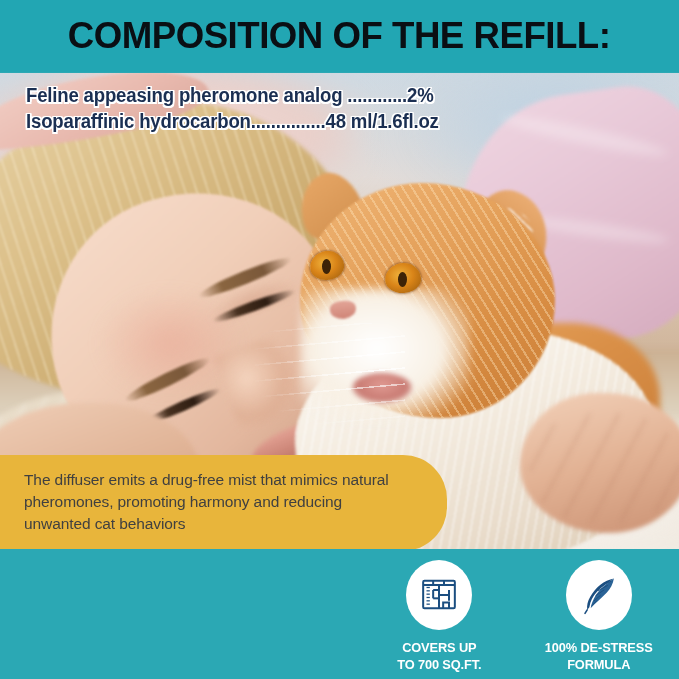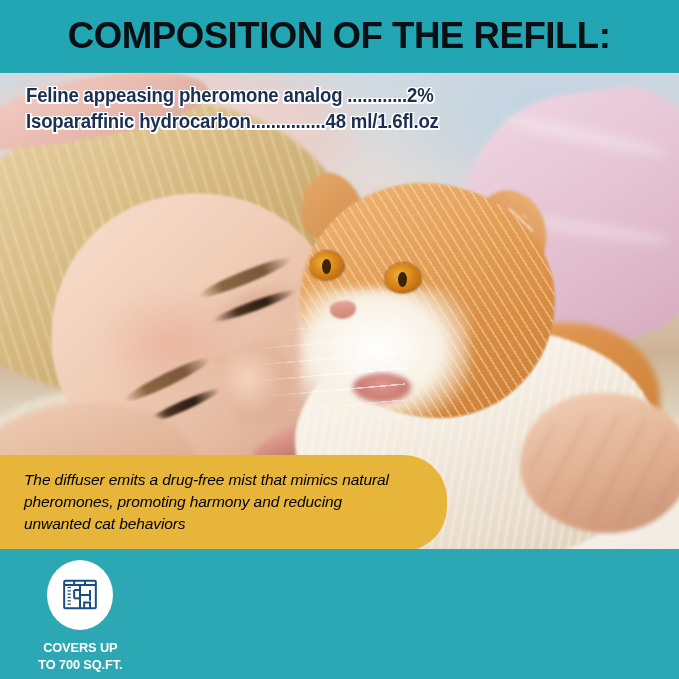--- a/index.html
+++ b/index.html
@@ -354,36 +354,35 @@
     padding: 14px 40px 16px 52px;
     box-sizing: border-box;
     background: #E8B53B;
     border-radius: 0 44px 44px 0;
     z-index: 5;
   }
   .callout-text {
     font-family: "Liberation Sans", sans-serif;
     font-size: 15.5px;
     line-height: 1.42;
-    color: #000000;
+    color: #404040;
     letter-spacing: -0.1px;
-    font-style: italic;
   }
 
   
   .features {
     position: absolute;
     left: 0;
     top: 549px;
     width: 679px;
     height: 130px;
     background: #2BA8B4;
     display: flex;
     align-items: flex-start;
-    justify-content: flex-start;
+    justify-content: flex-end;
     padding-top: 11px;
     box-sizing: border-box;
     z-index: 5;
   }
   .feature {
     width: 160px;
     display: flex;
     flex-direction: column;
     align-items: center;
   }
@@ -502,17 +501,37 @@
               <path d="M9 35 H13"></path>
           </g>
         </svg>
       </div>
       <div class="feature-label">
         <div>COVERS UP</div>
         <div>TO 700 SQ.FT.</div>
       </div>
     </div>
 
+    <div class="feature">
+      <div class="feature-circle">
+        <svg width="42" height="42" viewBox="0 0 48 48">
+          <path d="M41 5 C30 7 20 15 14 26 C11 31 10 36 10.5 41 L13 38 C14 31 17 25 22 20 C28 14 35 9 41 5 Z" fill="#1B4E80"></path>
+          <path d="M41 5 C33 10 26 16 21 23 C17 29 15 35 14.5 39 C20 33 27 27 33 21 C37 17 40 11 41 5 Z" fill="#2A6396"></path>
+          <g stroke="#1B4E80" stroke-width="1.1" fill="none">
+            <path d="M38 8 L27 13"></path>
+            <path d="M34 13 L23 19"></path>
+            <path d="M30 18 L20 25"></path>
+            <path d="M26 24 L18 31"></path>
+            <path d="M22 30 L16 36"></path>
+          </g>
+          <path d="M10.5 41 L8 45" stroke="#1B4E80" stroke-width="1.8" fill="none" stroke-linecap="round"></path>
+        </svg>
+      </div>
+      <div class="feature-label">
+        <div>100% DE-STRESS</div>
+        <div>FORMULA</div>
+      </div>
+    </div>
 
 
 
   </div>
 </div>
 
 </body></html>

